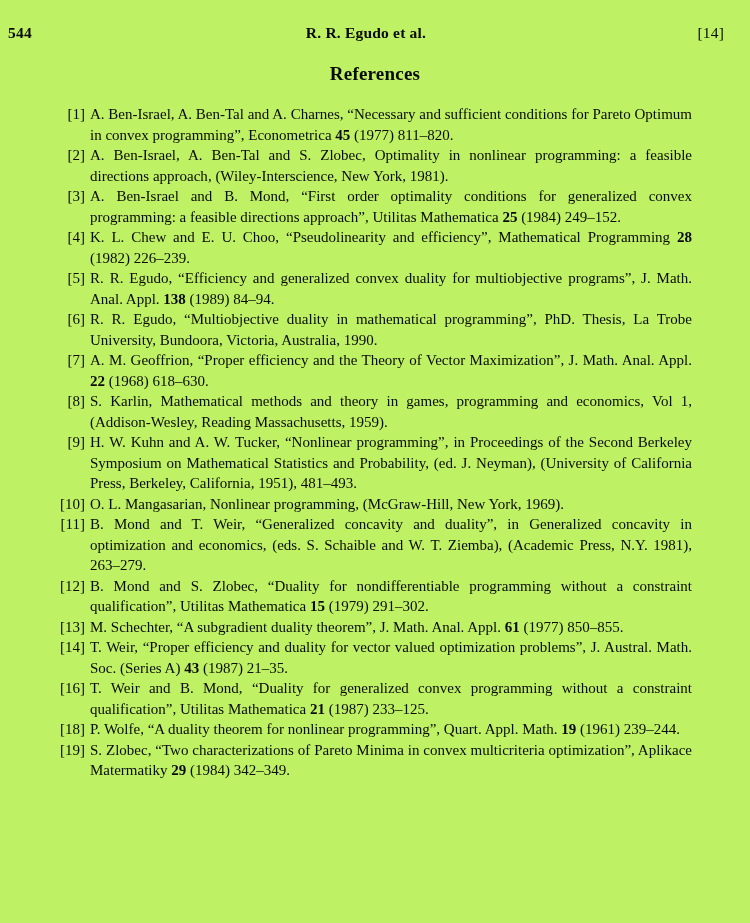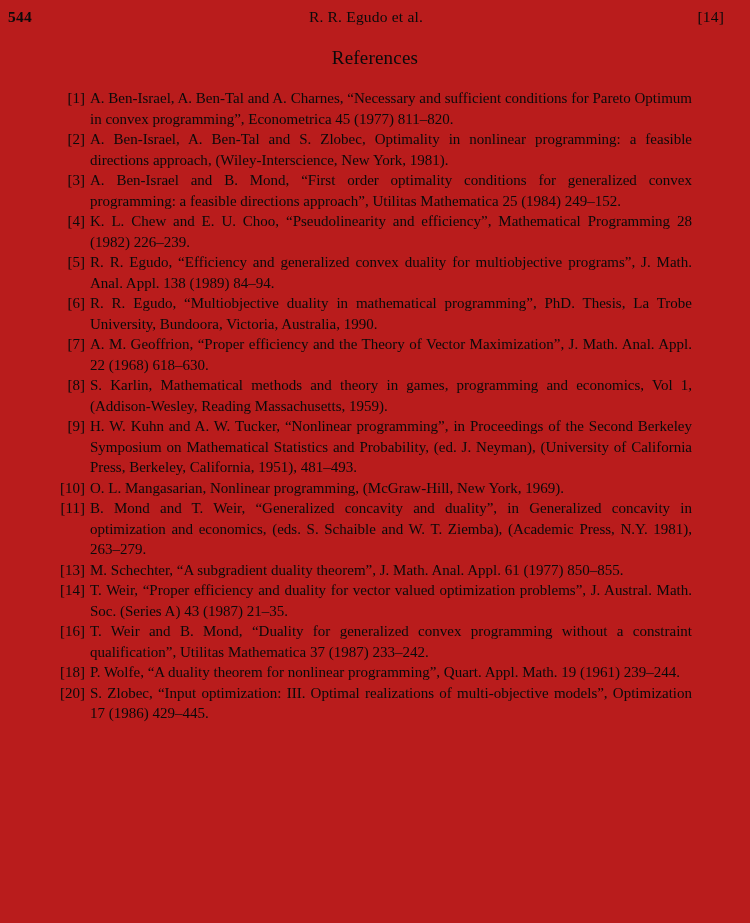--- a/index.html
+++ b/index.html
@@ -4,42 +4,42 @@
 <style>
   html, body {
     margin: 0;
     padding: 0;
     background: #ffffff;
   }
   .page {
     position: relative;
     width: 750px;
     height: 923px;
-    background: #b91c1c;
+    background: #bef264;
     color: #0a0a0a;
     font-family: "Liberation Serif", "DejaVu Serif", serif;
     overflow: hidden;
     box-sizing: border-box;
   }
   .running-head {
     display: grid;
     grid-template-columns: 1fr auto 1fr;
     align-items: baseline;
     padding: 8px 26px 0 8px;
     font-size: 15.5px;
     font-weight: bold;
     letter-spacing: 0.2px;
   }
   .running-head .left  { text-align: left; }
-  .running-head .mid   { text-align: center; font-weight: normal; }
+  .running-head .mid   { text-align: center; font-weight: bold; margin-top: 16px; }
   .running-head .right { text-align: right; font-weight: normal; }
   .section-title {
     text-align: center;
     font-size: 19px;
-    font-weight: normal;
+    font-weight: bold;
     margin: 21px 0 19px 0;
     letter-spacing: 0.2px;
   }
   .ref-list {
     margin: 0;
     padding: 0 58px 0 44px;
     list-style: none;
     font-size: 15px;
     line-height: 20.5px;
   }
@@ -52,21 +52,21 @@
     box-sizing: border-box;
     padding-right: 5px;
     text-align: right;
     white-space: nowrap;
   }
   .ref-text {
     flex: 1;
     text-align: justify;
   }
   .seg-i { }
-  .seg-b { font-weight: normal; }
+  .seg-b { font-weight: bold; }
 </style>
 </head>
 <body>
 
 <div class="page">
   <div class="running-head">
     <span class="left">544</span>
     <span class="mid">R. R. Egudo et al.</span>
     <span class="right">[14]</span>
   </div>
@@ -122,42 +122,46 @@
   <li class="ref-item">
     <span class="ref-label">[10]</span>
     <span class="ref-text"><span>O. L. Mangasarian, </span><span class="seg-i">Nonlinear programming</span><span>, (McGraw-Hill, New York, 1969).</span></span>
   </li>
 
   <li class="ref-item">
     <span class="ref-label">[11]</span>
     <span class="ref-text"><span>B. Mond and T. Weir, “Generalized concavity and duality”, in </span><span class="seg-i">Generalized concavity in optimization and economics</span><span>, (eds. S. Schaible and W. T. Ziemba), (Academic Press, N.Y. 1981), 263–279.</span></span>
   </li>
 
+  <li class="ref-item">
+    <span class="ref-label">[12]</span>
+    <span class="ref-text"><span>B. Mond and S. Zlobec, “Duality for nondifferentiable programming without a constraint qualification”, </span><span class="seg-i">Utilitas Mathematica </span><span class="seg-b">15</span><span> (1979) 291–302.</span></span>
+  </li>
 
   <li class="ref-item">
     <span class="ref-label">[13]</span>
     <span class="ref-text"><span>M. Schechter, “A subgradient duality theorem”, </span><span class="seg-i">J. Math. Anal. Appl. </span><span class="seg-b">61</span><span> (1977) 850–855.</span></span>
   </li>
 
   <li class="ref-item">
     <span class="ref-label">[14]</span>
     <span class="ref-text"><span>T. Weir, “Proper efficiency and duality for vector valued optimization problems”, </span><span class="seg-i">J. Austral. Math. Soc. (Series </span><span>A) </span><span class="seg-b">43</span><span> (1987) 21–35.</span></span>
   </li>
 
 
   <li class="ref-item">
     <span class="ref-label">[16]</span>
-    <span class="ref-text"><span>T. Weir and B. Mond, “Duality for generalized convex programming without a constraint qualification”, </span><span class="seg-i">Utilitas Mathematica </span><span class="seg-b">37</span><span> (1987) 233–242.</span></span>
+    <span class="ref-text"><span>T. Weir and B. Mond, “Duality for generalized convex programming without a constraint qualification”, </span><span class="seg-i">Utilitas Mathematica </span><span class="seg-b">21</span><span> (1987) 233–125.</span></span>
   </li>
 
 
   <li class="ref-item">
     <span class="ref-label">[18]</span>
     <span class="ref-text"><span>P. Wolfe, “A duality theorem for nonlinear programming”, </span><span class="seg-i">Quart. Appl. Math. </span><span class="seg-b">19</span><span> (1961) 239–244.</span></span>
   </li>
 
+  <li class="ref-item">
+    <span class="ref-label">[19]</span>
+    <span class="ref-text"><span>S. Zlobec, “Two characterizations of Pareto Minima in convex multicriteria optimization”, </span><span class="seg-i">Aplikace Matermatiky </span><span class="seg-b">29</span><span> (1984) 342–349.</span></span>
+  </li>
 
-  <li class="ref-item">
-    <span class="ref-label">[20]</span>
-    <span class="ref-text"><span>S. Zlobec, “Input optimization: III. Optimal realizations of multi-objective models”, </span><span class="seg-i">Optimization </span><span class="seg-b">17</span><span> (1986) 429–445.</span></span>
-  </li>
 </ol>
 </div>
 
 </body></html>

